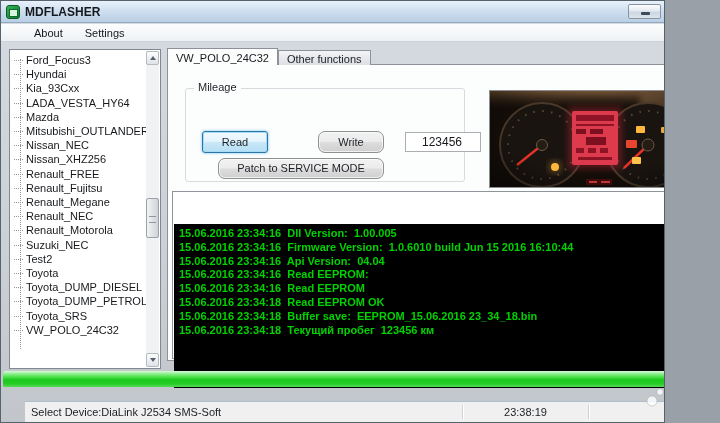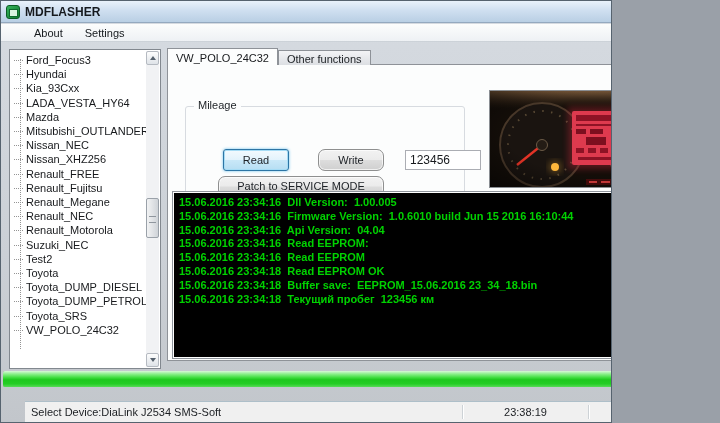--- a/index.html
+++ b/index.html
@@ -1,20 +1,20 @@
 <!DOCTYPE html>
 <html><head>
 <meta charset="utf-8">
 <style>
   * { margin:0; padding:0; box-sizing:border-box; }
   html,body { background:#9aa0a8; }
   body { font-family:"Liberation Sans", sans-serif; }
 
   .window{
-    position:relative; width:612px; height:423px;
+    position:relative; width:665px; height:423px;
     border:1px solid #56636f; background:linear-gradient(180deg,#d6dbe1 0%,#cbd0d6 60%,#c2c6cb 100%);
     overflow:hidden;
   }
 
   
   .titlebar{
     position:absolute; left:0; top:0; width:100%; height:22px;
     background:linear-gradient(180deg,#e9f2fb 0%,#cfdff0 45%,#b9cfe4 100%);
     border-bottom:1px solid #94a9bf;
   }
@@ -77,50 +77,50 @@
     background:#fcfdfd; border:1px solid #8e9298;
   }
   .tabs-strip{ position:absolute; left:166px; top:47px; height:17px; display:flex; align-items:flex-end; z-index:3; }
   .tab{ font-size:11px; color:#17191c; padding:2px 8px 1px 8px; border:1px solid #8e9298; border-bottom:none; white-space:nowrap; }
   .tab.active{ background:#fcfdfd; height:17px; padding-top:3px; position:relative; z-index:4; }
   .tab.inactive{ background:linear-gradient(180deg,#f3f4f6,#dcdfe3); height:15px; margin-left:0; color:#202428; }
 
   
   .groupbox{
     position:absolute; left:17px; top:23px; width:280px; height:94px;
-    border:1px solid #d7dbe0; border-radius:3px;margin-top:18px;
+    border:1px solid #d7dbe0; border-radius:3px;
   }
   .group-label{ position:absolute; left:8px; top:-8px; background:#fcfdfd; padding:0 4px; font-size:11px; color:#1d2126; }
   .btn{
     position:absolute; font-size:11px; color:#1d2126; text-align:center;
     border:1px solid #8e8f8f; border-radius:7px;
     background:linear-gradient(180deg,#f2f2f2 0%,#ebebeb 48%,#dddddd 52%,#cfcfcf 100%);
     box-shadow:inset 0 0 0 1px rgba(255,255,255,.7);
   }
-  .btn-read{ left:37px; top:42px; width:66px; height:22px; line-height:20px;
+  .btn-read{ left:16px; top:42px; width:66px; height:22px; line-height:20px;
     border:1px solid #2c75a5; border-radius:3px;
     background:linear-gradient(180deg,#f3fafe 0%,#e3f3fc 48%,#c9e8f8 52%,#b6def3 100%);
     box-shadow:0 0 3px #6cc0ec, inset 0 0 0 1px #a6dcf5;
   }
   .btn-write{ left:132px; top:42px; width:66px; height:22px; line-height:20px; }
   .btn-patch{ left:32px; top:69px; width:166px; height:21px; line-height:19px; }
   .mileage-input{
     position:absolute; left:219px; top:43px; width:76px; height:20px;
-    border:1px solid #abadb3; font-family:"Liberation Sans",sans-serif; font-size:12px; color:#17191c; padding:0 4px;
+    border:1px solid #abadb3; font-family:"Liberation Sans",sans-serif; font-size:12px; color:#17191c; padding:0 16px;
   }
 
   
   .dash-photo{ position:absolute; left:321px; top:25px; width:210px; height:98px; border:1px solid #8a8e93; background:#120d09; overflow:hidden; }
 
   
   .logbox{
     position:absolute; left:4px; top:126px; width:507px; height:168px;
     background:#ffffff; border:1px solid #8f949b; padding:1px;
   }
-  .log-inner{ width:100%; height:100%; background:#000000; padding:3px 5px; overflow:hidden; }
+  .log-inner{ width:100%; height:100%; background:#000000; padding:3px 5px; overflow:hidden;margin-top:31px; }
   .log-line{ font-size:11px; font-weight:700; line-height:13.8px; color:#00d200; white-space:pre; }
 
   
   .progress-track{ position:absolute; left:2px; top:370px; width:714px; height:16px; border-radius:2px; background:#b9beb9; box-shadow:inset 0 0 1px #7d827d; overflow:hidden; }
   .progress-fill{ height:100%;
     background:linear-gradient(180deg,#d9f8d9 0%,#8ef08e 18%,#3cdc3c 42%,#1ec81e 55%,#25cd25 80%,#56db56 100%);
   }
 
   
   .statusbar{

